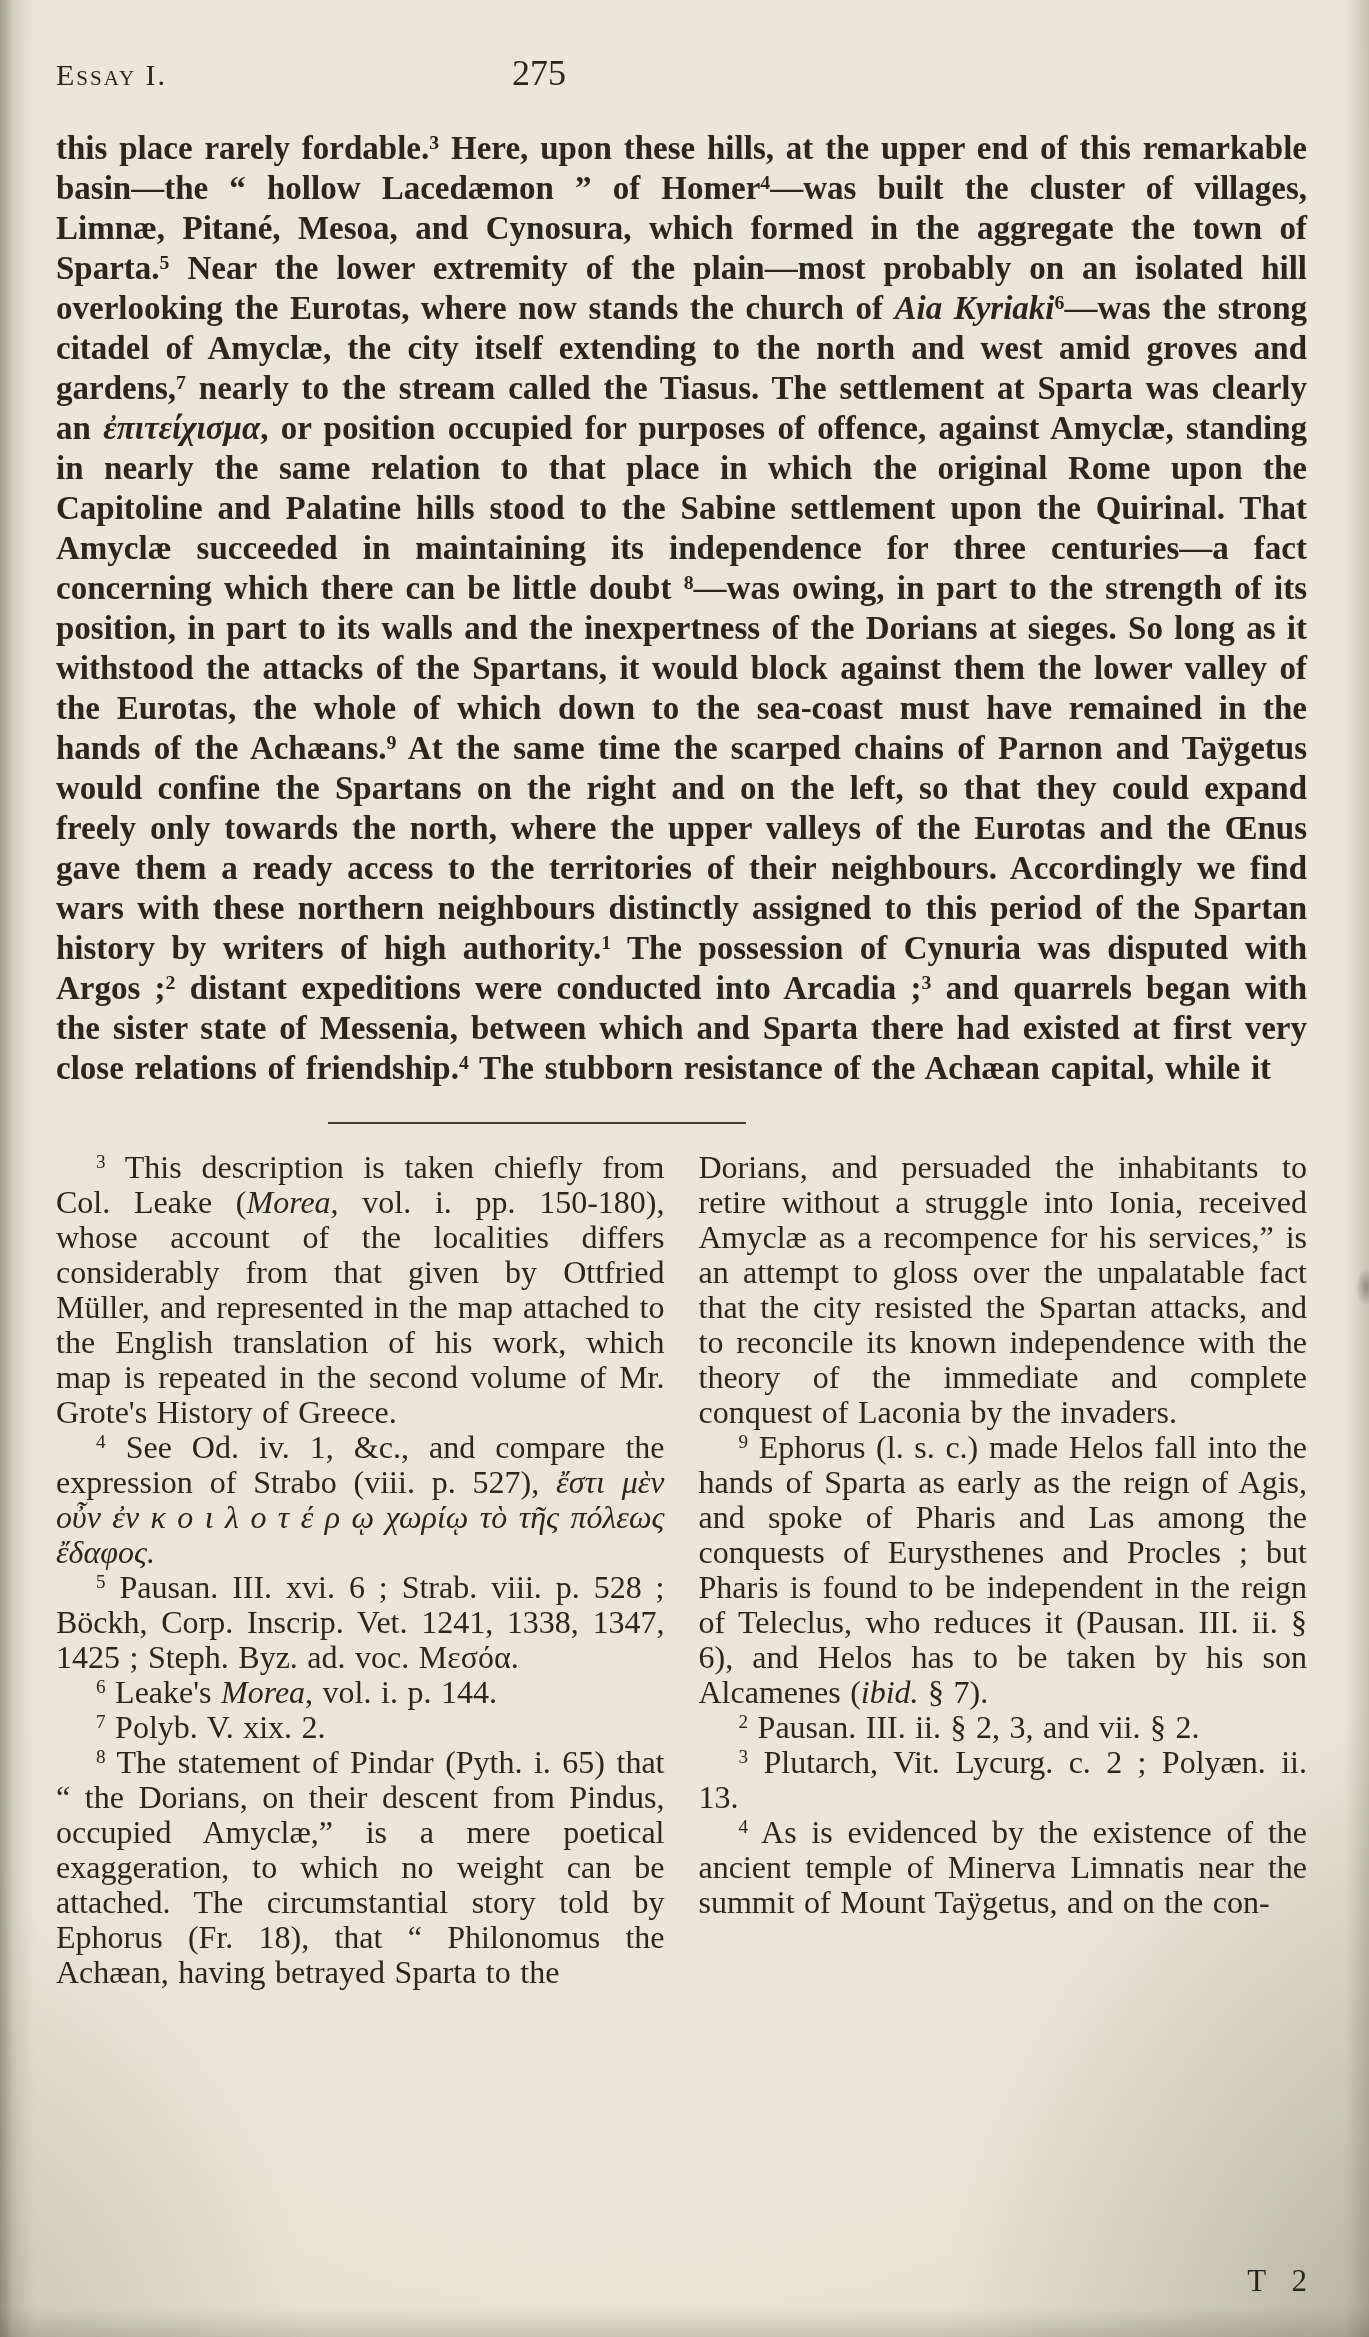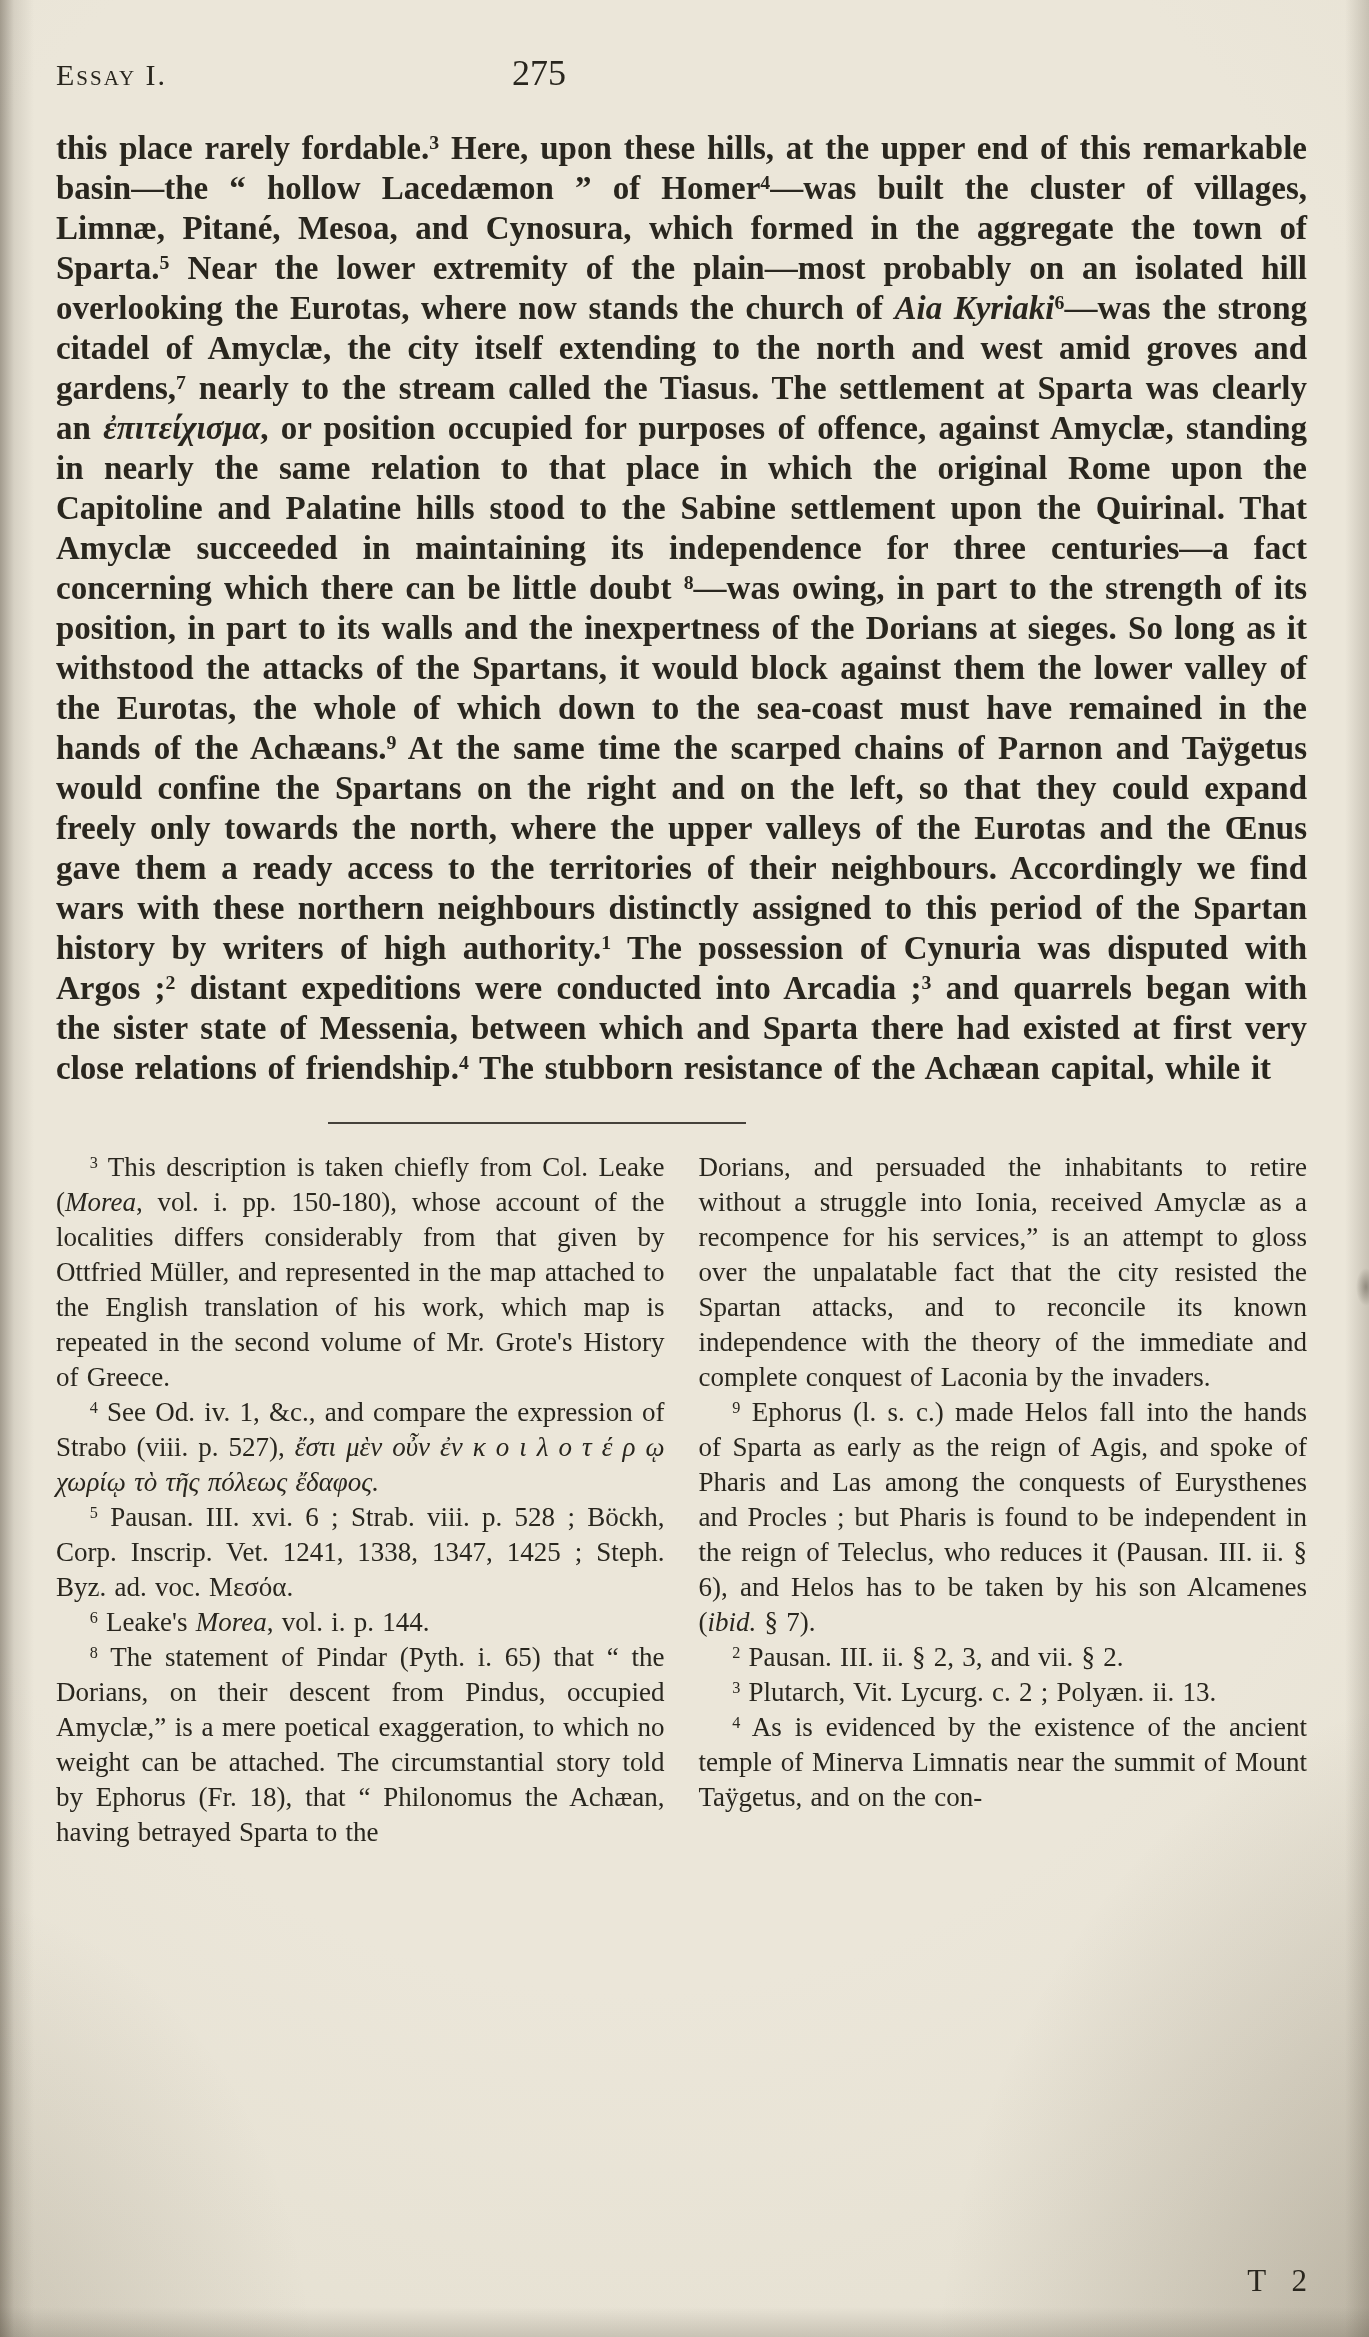--- a/index.html
+++ b/index.html
@@ -73,21 +73,21 @@
     height: 2px;
     background: #45413a;
   }
   .footnotes {
     display: flex;
     gap: 34px;
   }
   .fn-col {
     flex: 1;
     min-width: 0;
-    font-size: 27px;
+    font-size: 32px;
     line-height: 35px;
   }
   .note {
     margin: 0;
     text-align: justify;
     text-indent: 1.25em;
     word-spacing: 1.5px;
     hyphens: auto;
   }
   .note.cont { text-indent: 0; }
@@ -123,20 +123,21 @@
   </main>
 
   <div class="footnote-rule"></div>
 
   <section class="footnotes">
     <div class="fn-col">
         <p class="note"><sup class="fnref">3</sup> <span class="run">This description is taken chiefly from Col. Leake (</span><span class="run it">Morea</span><span class="run">, vol. i. pp. 150-180), whose account of the localities differs considerably from that given by Ottfried Müller, and represented in the map attached to the English translation of his work, which map is repeated in the second volume of Mr. Grote's History of Greece.</span></p>
         <p class="note"><sup class="fnref">4</sup> <span class="run">See Od. iv. 1, &amp;c., and compare the expression of Strabo (viii. p. 527), </span><span class="run it">ἔστι μὲν οὖν ἐν κ ο ι λ ο τ έ ρ ῳ χωρίῳ τὸ τῆς πόλεως ἔδαφος.</span></p>
         <p class="note"><sup class="fnref">5</sup> <span class="run">Pausan. III. xvi. 6 ; Strab. viii. p. 528 ; Böckh, Corp. Inscrip. Vet. 1241, 1338, 1347, 1425 ; Steph. Byz. ad. voc. Μεσόα.</span></p>
         <p class="note"><sup class="fnref">6</sup> <span class="run">Leake's </span><span class="run it">Morea</span><span class="run">, vol. i. p. 144.</span></p>
+        <p class="note"><sup class="fnref">7</sup> <span class="run">Polyb. V. xix. 2.</span></p>
         <p class="note"><sup class="fnref">8</sup> <span class="run">The statement of Pindar (Pyth. i. 65) that “ the Dorians, on their descent from Pindus, occupied Amyclæ,” is a mere poetical exaggeration, to which no weight can be attached. The circumstantial story told by Ephorus (Fr. 18), that “ Philonomus the Achæan, having betrayed Sparta to the</span></p>
       </div>
     <div class="fn-col">
         <p class="note cont"><span class="run">Dorians, and persuaded the inhabitants to retire without a struggle into Ionia, received Amyclæ as a recompence for his services,” is an attempt to gloss over the unpalatable fact that the city resisted the Spartan attacks, and to reconcile its known independence with the theory of the immediate and complete conquest of Laconia by the invaders.</span></p>
         <p class="note"><sup class="fnref">9</sup> <span class="run">Ephorus (l. s. c.) made Helos fall into the hands of Sparta as early as the reign of Agis, and spoke of Pharis and Las among the conquests of Eurysthenes and Procles ; but Pharis is found to be independent in the reign of Teleclus, who reduces it (Pausan. III. ii. § 6), and Helos has to be taken by his son Alcamenes (</span><span class="run it">ibid.</span><span class="run"> § 7).</span></p>
         <p class="note"><sup class="fnref">2</sup> <span class="run">Pausan. III. ii. § 2, 3, and vii. § 2.</span></p>
         <p class="note"><sup class="fnref">3</sup> <span class="run">Plutarch, Vit. Lycurg. c. 2 ; Polyæn. ii. 13.</span></p>
         <p class="note"><sup class="fnref">4</sup> <span class="run">As is evidenced by the existence of the ancient temple of Minerva Limnatis near the summit of Mount Taÿgetus, and on the con-</span></p>
       </div>
   </section>

